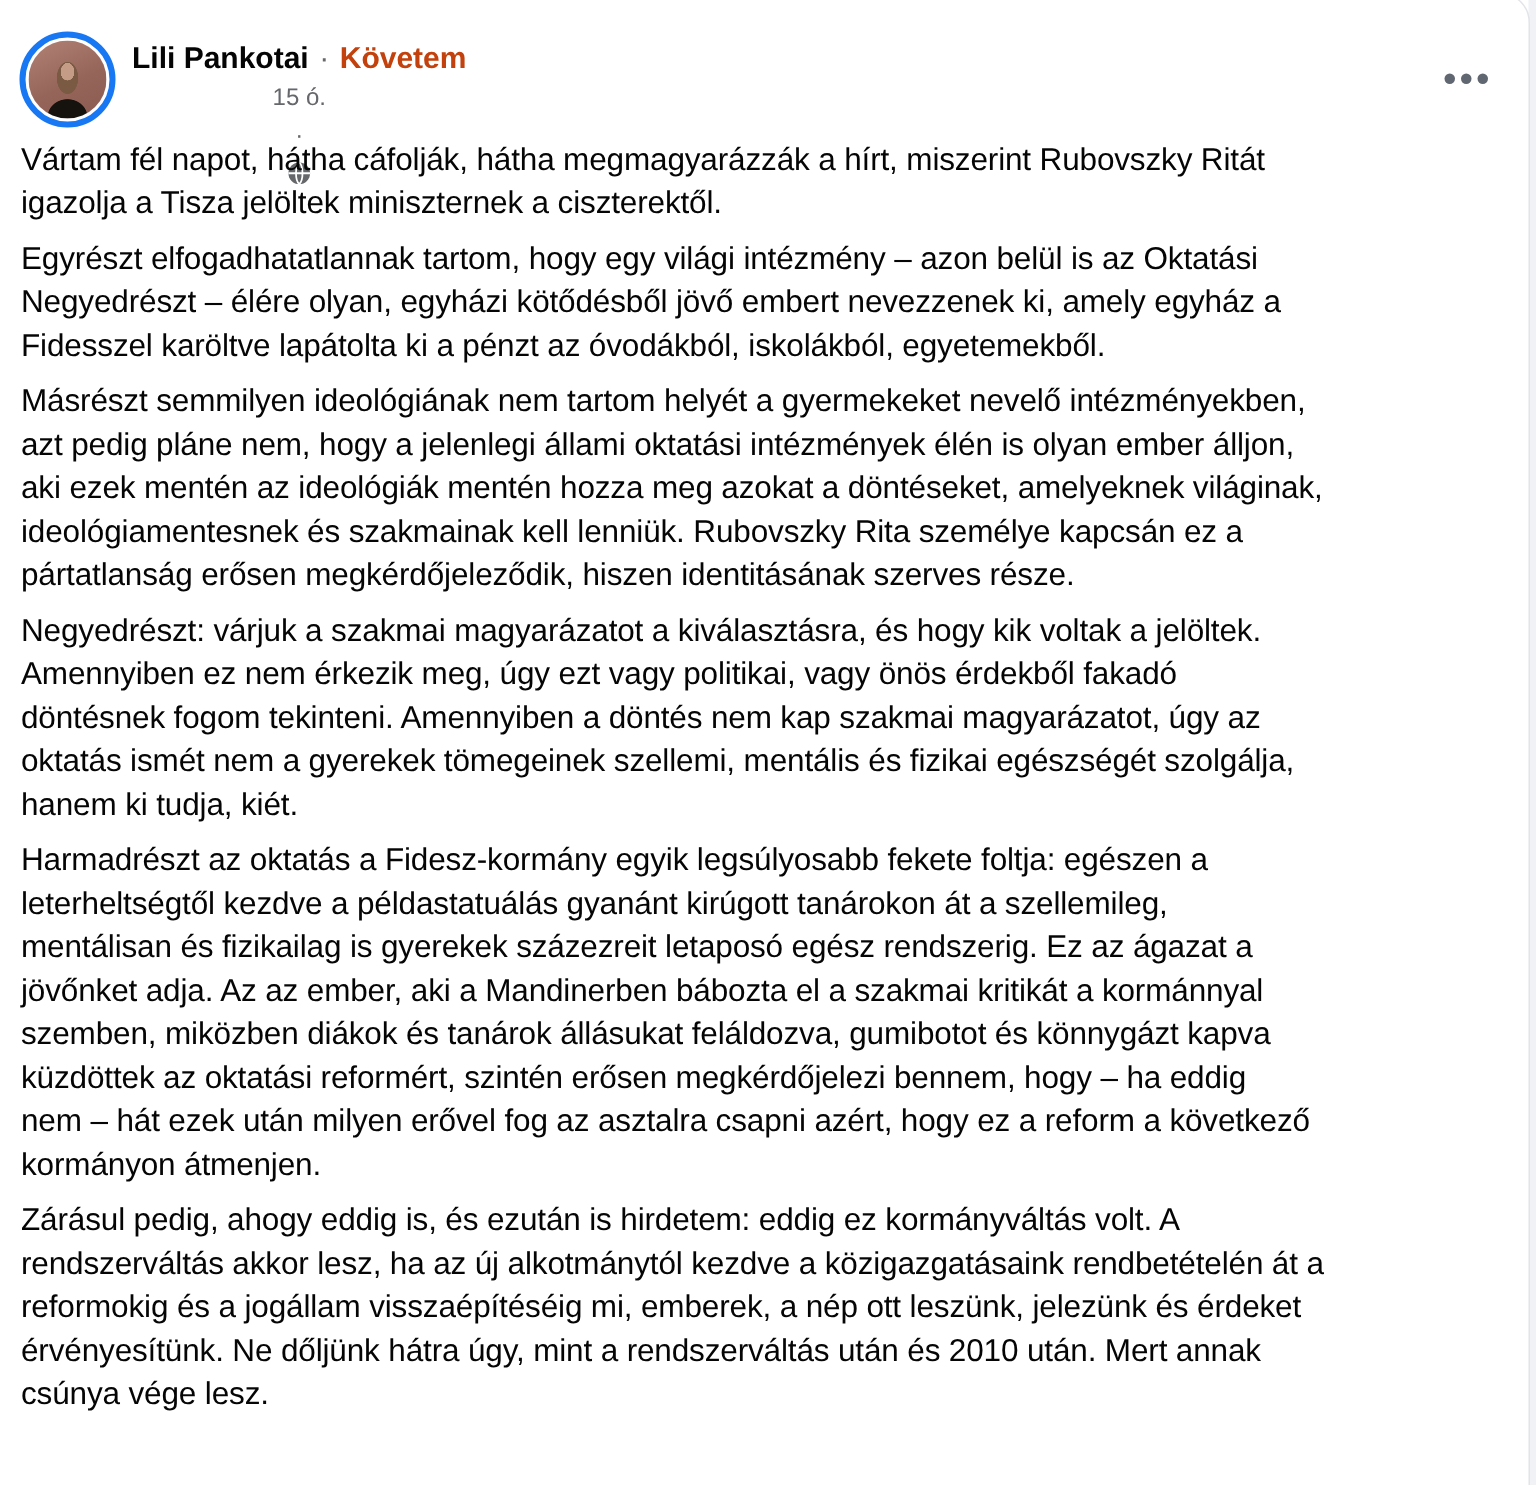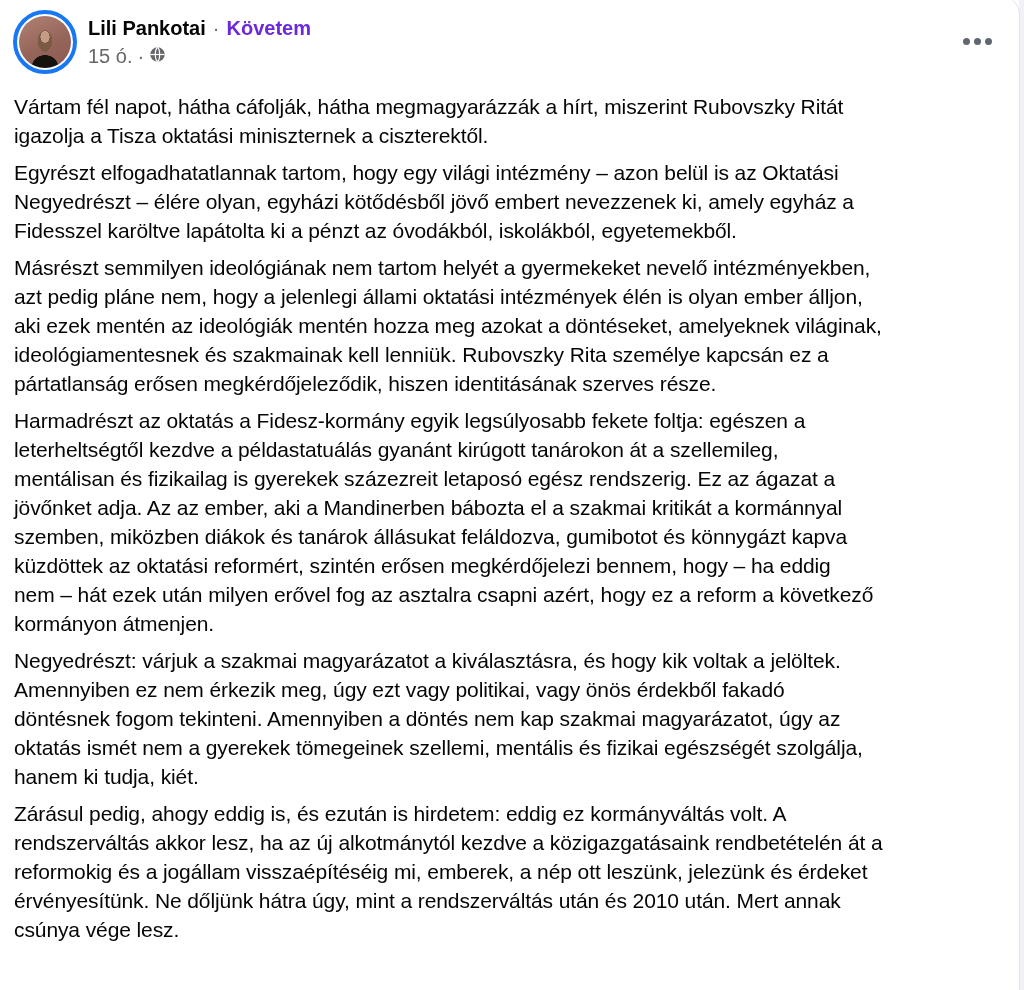--- a/index.html
+++ b/index.html
@@ -24,21 +24,21 @@
     width: 1050px; height: 1020px;
     background: #FFFFFF;
     border: 1px solid #E2E4E8;
     border-top-right-radius: 20px;
     z-index: 0;
   }
   .card-inner { position: relative; width: 100%; height: 100%; }
 
   
   .post-header {
-    position: absolute; top: 10px; left: 13px; right: 30px;
+    position: absolute; top: 21px; left: 13px; right: 30px;
     display: flex; align-items: flex-start;
   }
   .avatar-ring {
     width: 64px; height: 64px;
     border-radius: 50%;
     border: 4px solid #1877F2;
     background: #fff;
     display: flex; align-items: center; justify-content: center;
     flex: 0 0 auto;
     cursor: pointer;
@@ -52,25 +52,25 @@
       radial-gradient(ellipse 19px 17px at 50% 98%, #16130F 68%, rgba(22,19,15,0) 71%),
       linear-gradient(155deg, #B08274 0%, #96655A 55%, #8A5A50 100%);
   }
   .header-text { margin-left: 11px; padding-top: 6px; }
   .name-row {
     display: flex; align-items: baseline; gap: 7px;
     font-size: 20px; font-weight: 700; line-height: 25px;
   }
   .author { color: #050505; cursor: pointer; }
   .name-sep { color: #65676B; font-weight: 400; }
-  .follow { color: #6d28d9; cursor: pointer; }
+  .follow { color: #c2410c; cursor: pointer; }
   .meta-row {
     margin-top: 4px;
     display: flex; align-items: center; gap: 5px;
-    font-size: 20px; color: #65676B; line-height: 20px;
+    font-size: 16px; color: #65676B; line-height: 20px; flex-direction: column;
   }
   .meta-row .globe { display: inline-block; margin-top: 1px; }
   .more-btn {
     margin-left: auto;
     align-self: flex-start;
     margin-top: 22px;
     display: flex; gap: 4px; align-items: center;
     padding: 6px 2px;
     cursor: pointer;
   }
@@ -127,40 +127,40 @@
     <span style="display:flex;gap:4px;">
       <i></i>
         <i></i>
         <i></i>
     </span>
   </div>
 </div>
 
 <div class="post-body" id="post-body">
     <p>Vártam fél napot, hátha cáfolják, hátha megmagyarázzák a hírt, miszerint Rubovszky Ritát
-igazolja a Tisza oktatási miniszternek a ciszterektől.</p>
+igazolja a Tisza jelöltek miniszternek a ciszterektől.</p>
     <p>Egyrészt elfogadhatatlannak tartom, hogy egy világi intézmény – azon belül is az Oktatási
 Negyedrészt – élére olyan, egyházi kötődésből jövő embert nevezzenek ki, amely egyház a
 Fidesszel karöltve lapátolta ki a pénzt az óvodákból, iskolákból, egyetemekből.</p>
     <p>Másrészt semmilyen ideológiának nem tartom helyét a gyermekeket nevelő intézményekben,
 azt pedig pláne nem, hogy a jelenlegi állami oktatási intézmények élén is olyan ember álljon,
 aki ezek mentén az ideológiák mentén hozza meg azokat a döntéseket, amelyeknek világinak,
 ideológiamentesnek és szakmainak kell lenniük. Rubovszky Rita személye kapcsán ez a
 pártatlanság erősen megkérdőjeleződik, hiszen identitásának szerves része.</p>
+    <p>Negyedrészt: várjuk a szakmai magyarázatot a kiválasztásra, és hogy kik voltak a jelöltek.
+Amennyiben ez nem érkezik meg, úgy ezt vagy politikai, vagy önös érdekből fakadó
+döntésnek fogom tekinteni. Amennyiben a döntés nem kap szakmai magyarázatot, úgy az
+oktatás ismét nem a gyerekek tömegeinek szellemi, mentális és fizikai egészségét szolgálja,
+hanem ki tudja, kiét.</p>
     <p>Harmadrészt az oktatás a Fidesz-kormány egyik legsúlyosabb fekete foltja: egészen a
 leterheltségtől kezdve a példastatuálás gyanánt kirúgott tanárokon át a szellemileg,
 mentálisan és fizikailag is gyerekek százezreit letaposó egész rendszerig. Ez az ágazat a
 jövőnket adja. Az az ember, aki a Mandinerben bábozta el a szakmai kritikát a kormánnyal
 szemben, miközben diákok és tanárok állásukat feláldozva, gumibotot és könnygázt kapva
 küzdöttek az oktatási reformért, szintén erősen megkérdőjelezi bennem, hogy – ha eddig
 nem – hát ezek után milyen erővel fog az asztalra csapni azért, hogy ez a reform a következő
 kormányon átmenjen.</p>
-    <p>Negyedrészt: várjuk a szakmai magyarázatot a kiválasztásra, és hogy kik voltak a jelöltek.
-Amennyiben ez nem érkezik meg, úgy ezt vagy politikai, vagy önös érdekből fakadó
-döntésnek fogom tekinteni. Amennyiben a döntés nem kap szakmai magyarázatot, úgy az
-oktatás ismét nem a gyerekek tömegeinek szellemi, mentális és fizikai egészségét szolgálja,
-hanem ki tudja, kiét.</p>
     <p>Zárásul pedig, ahogy eddig is, és ezután is hirdetem: eddig ez kormányváltás volt. A
 rendszerváltás akkor lesz, ha az új alkotmánytól kezdve a közigazgatásaink rendbetételén át a
 reformokig és a jogállam visszaépítéséig mi, emberek, a nép ott leszünk, jelezünk és érdeket
 érvényesítünk. Ne dőljünk hátra úgy, mint a rendszerváltás után és 2010 után. Mert annak
 csúnya vége lesz.</p>
   </div>
 
 </body></html>

